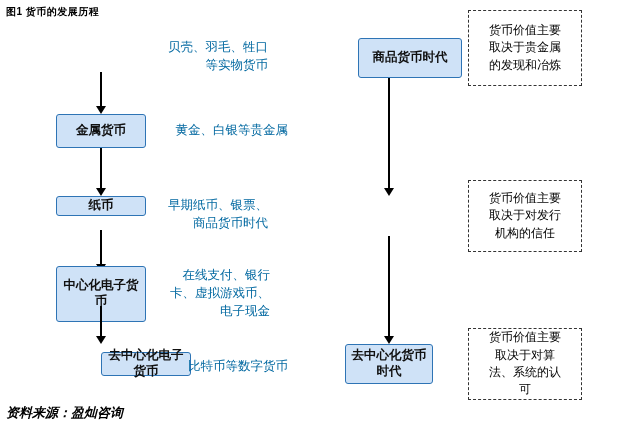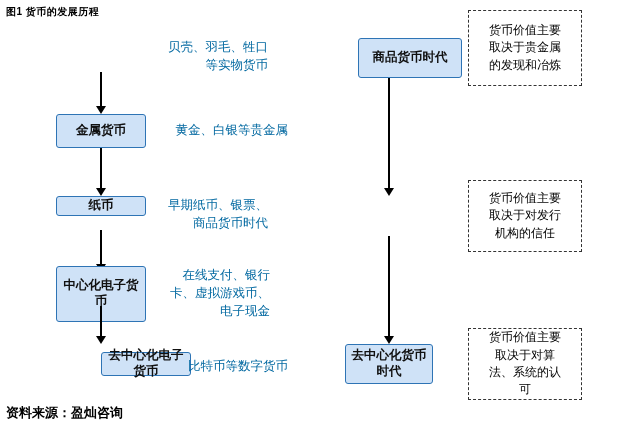--- a/index.html
+++ b/index.html
@@ -22,20 +22,21 @@
     font-size: 10px;
     font-weight: bold;
     letter-spacing: 0.5px;
   }
   #source-note {
     position: absolute;
     left: 6px;
     top: 404px;
     font-size: 13px;
     font-weight: bold;
+    font-style: italic;
   }
   .canvas {
     position: absolute;
     left: 0;
     top: 0;
     width: 640px;
     height: 429px;
   }
   .node {
     position: absolute;

